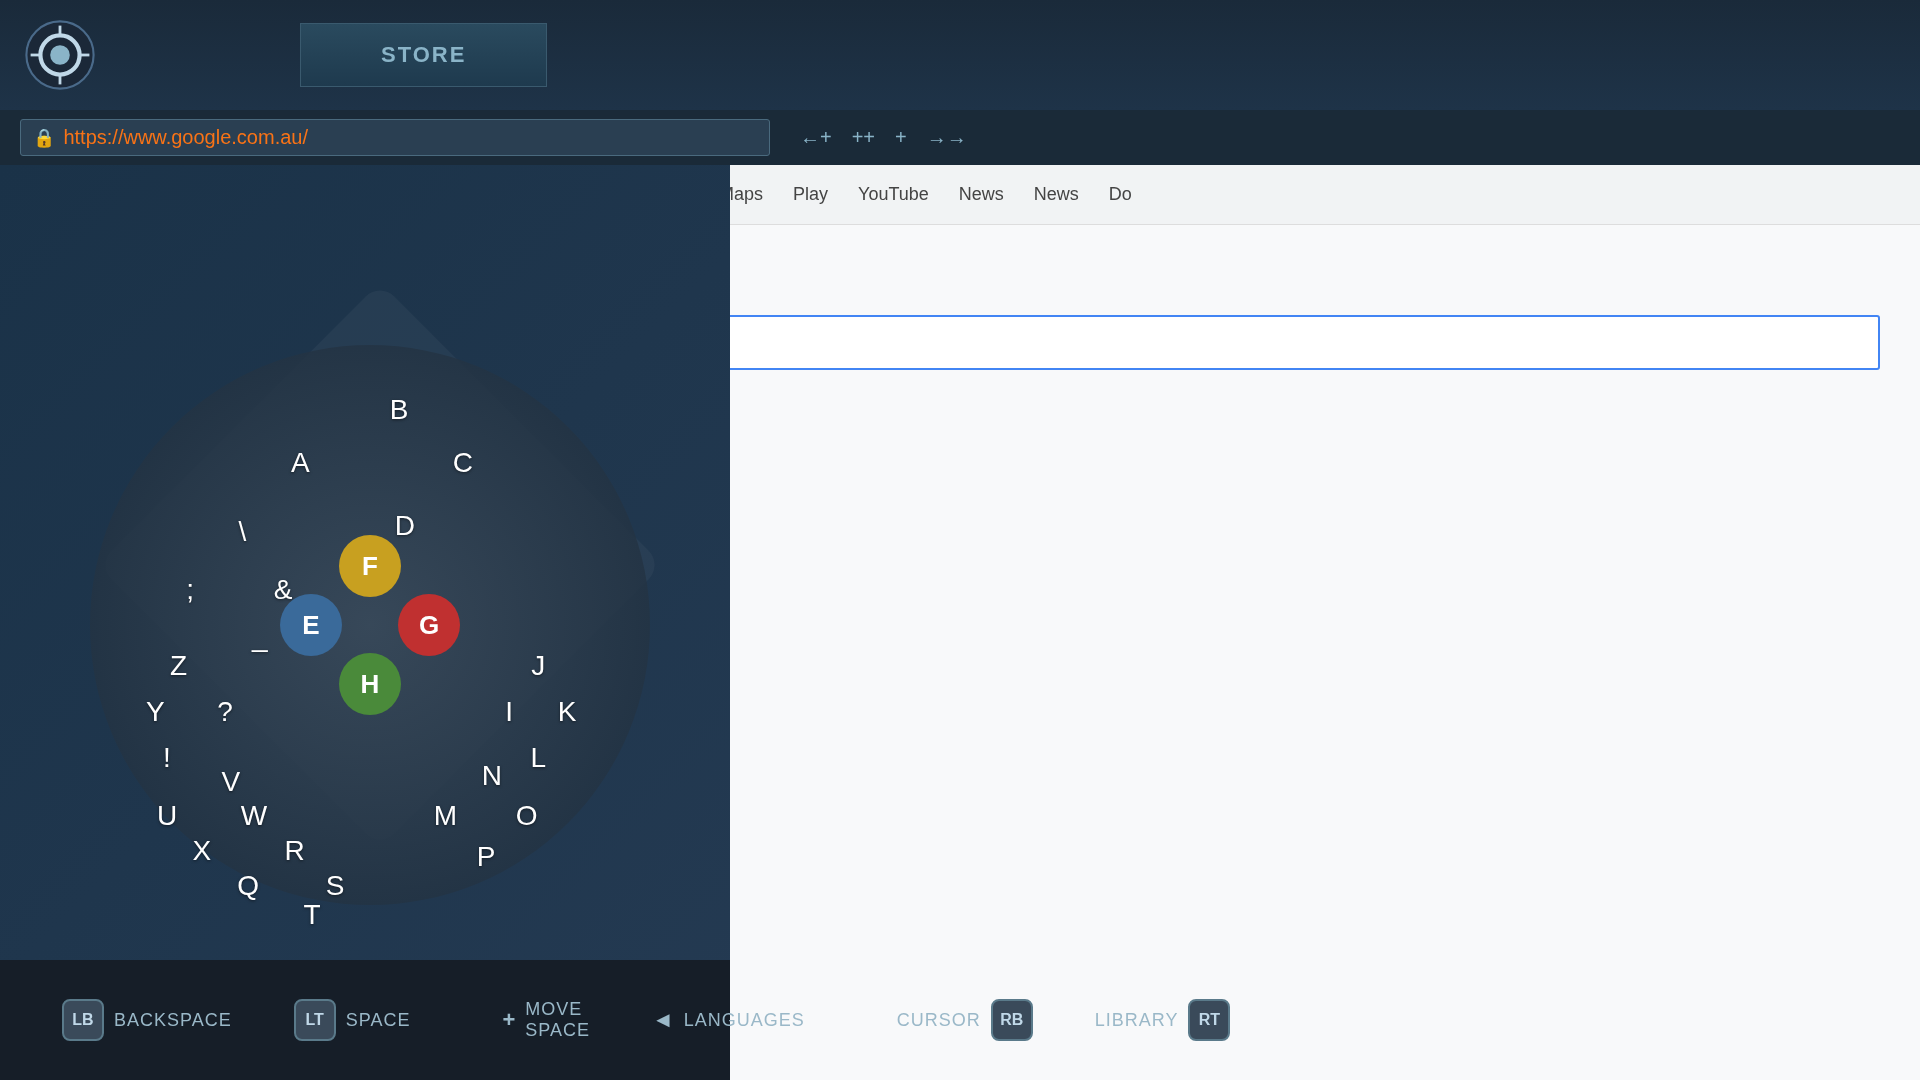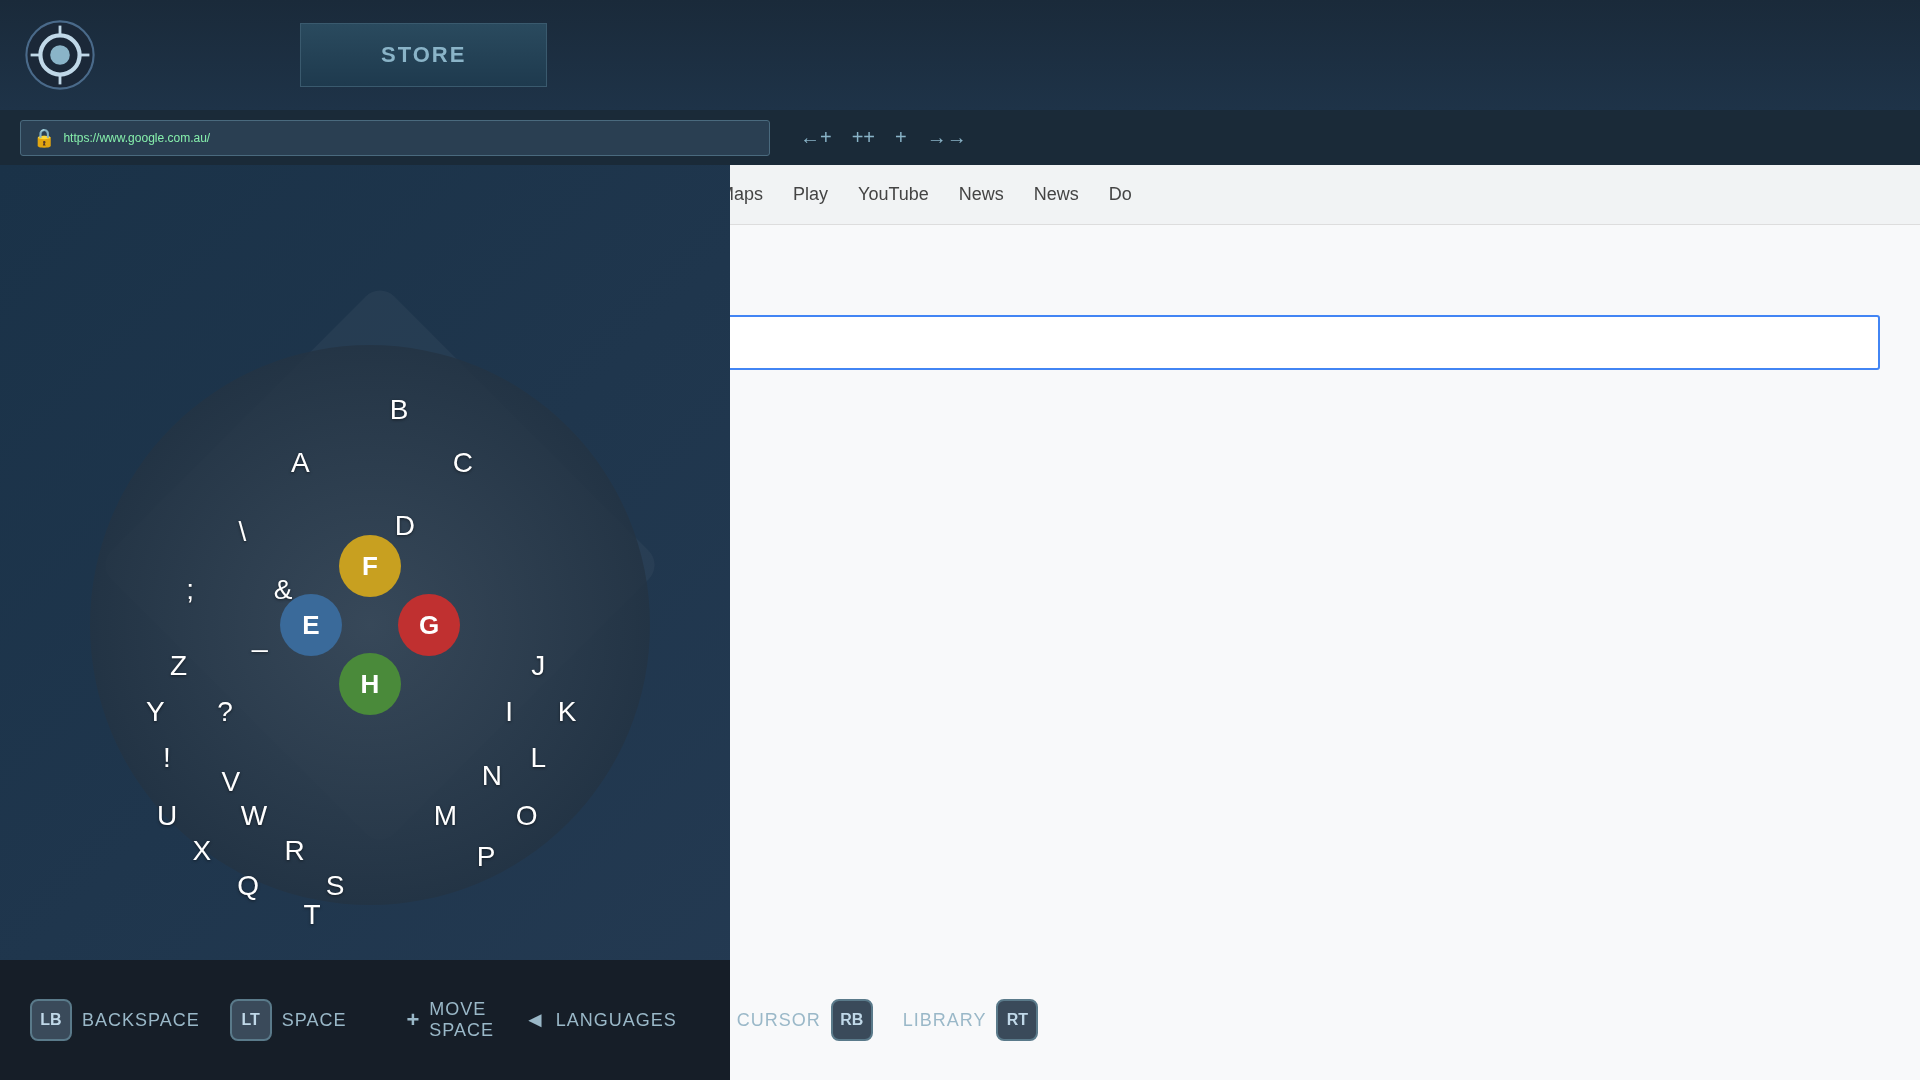--- a/index.html
+++ b/index.html
@@ -84,22 +84,22 @@
       width: 750px;
       gap: 8px;
     }
 
     .lock-icon {
       color: #5a9a5a;
       font-size: 18px;
     }
 
     .url-text {
-      color: #86efac;
-      font-size: 12px;
+      color: #f97316;
+      font-size: 20px;
     }
 
     .browser-controls {
       display: flex;
       gap: 20px;
       margin-left: 20px;
       align-items: center;
     }
 
     .browser-ctrl-btn {
@@ -285,20 +285,21 @@
       display: flex;
       align-items: center;
       padding: 0 30px;
       gap: 30px;
     }
 
     .bottom-btn-group {
       display: flex;
       align-items: center;
       gap: 10px;
+      margin-left: 32px;
     }
 
     .btn-badge {
       width: 42px;
       height: 42px;
       border-radius: 8px;
       background: #3a4a5a;
       border: 2px solid #5a7a8a;
       display: flex;
       align-items: center;

